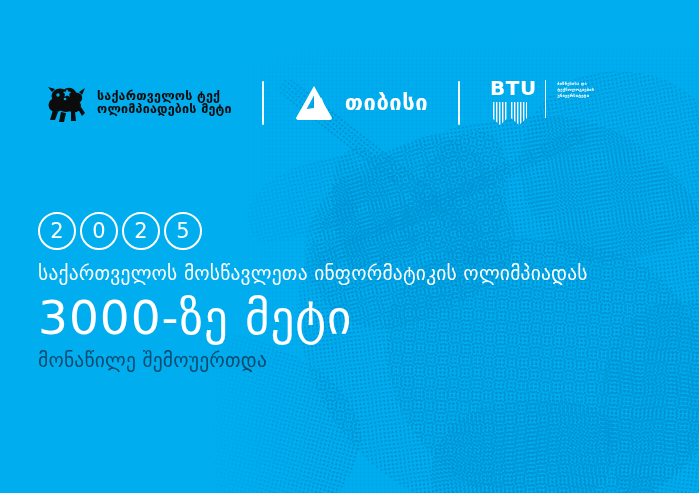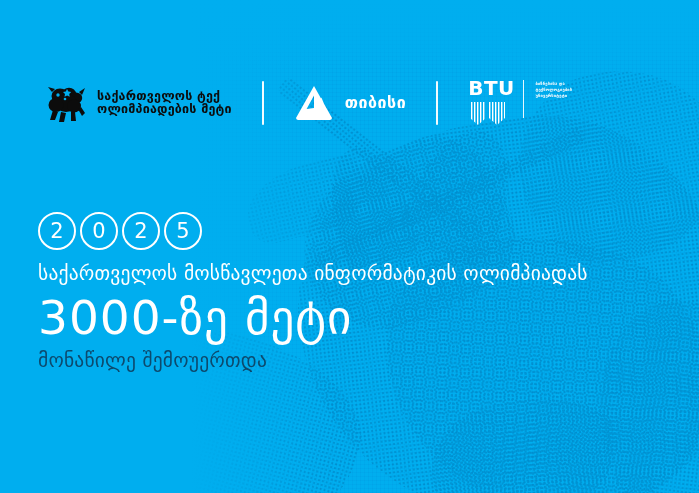--- a/index.html
+++ b/index.html
@@ -139,21 +139,21 @@
   .olymp-text{
     color:#0c0c0c; font-weight:700; line-height:1.02;
     font-size:12.5px; letter-spacing:.2px; white-space:nowrap;
   }
   .olymp-text span{ display:block; }
 
   
   .tbc{ display:flex; align-items:center; gap:11px; }
   .tbc-mark{ width:40px; height:36px; }
   .tbc-word{
-    color:#fff; font-size:16px; font-weight:700; letter-spacing:.5px;
+    color:#fff; font-size:22px; font-weight:700; letter-spacing:.5px;
     line-height:1; white-space:nowrap;
   }
 
   
   .btu{ display:flex; align-items:flex-start; gap:6px; }
   .btu-left{ display:flex; flex-direction:column; align-items:flex-start; }
   .btu-word{
     color:#fff; font-size:20px; font-weight:800; letter-spacing:.5px;
     line-height:1; margin-bottom:3px;
   }

